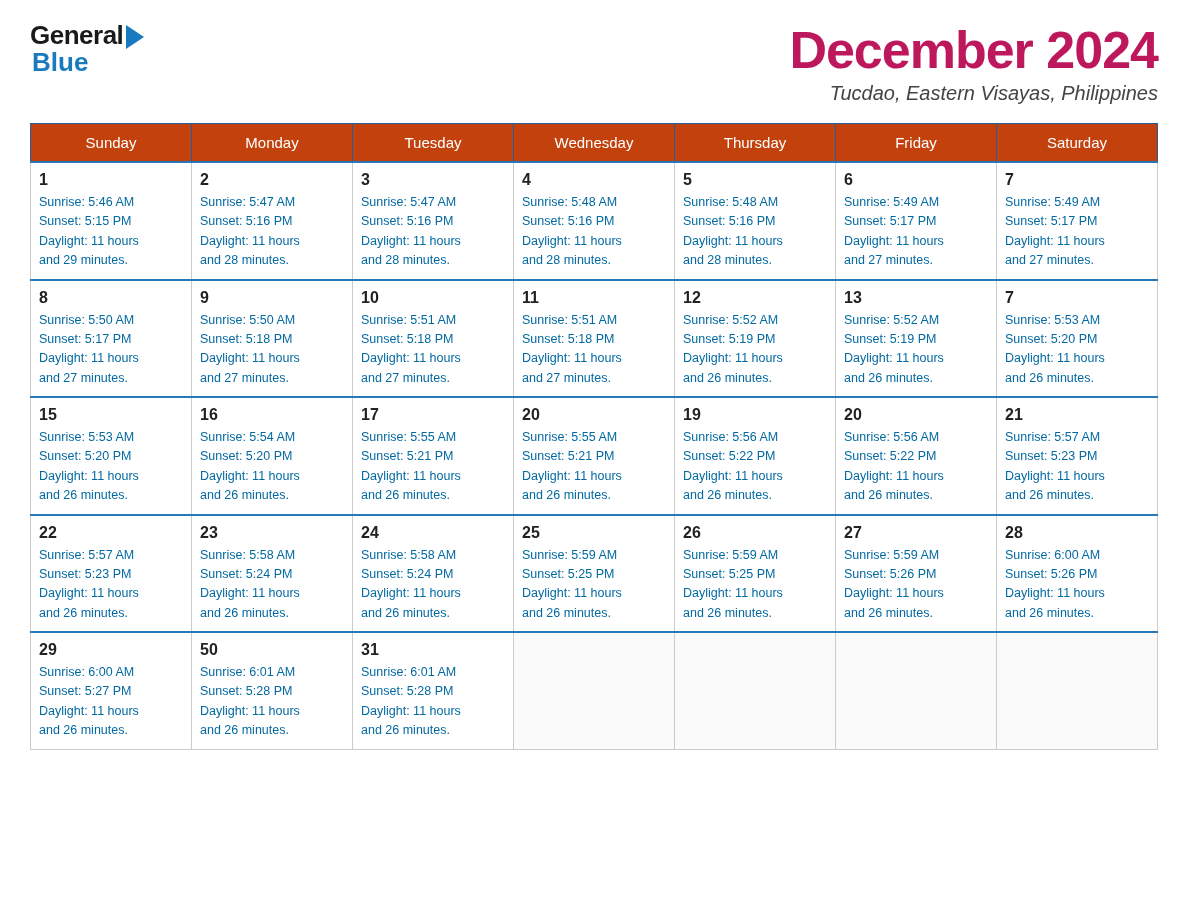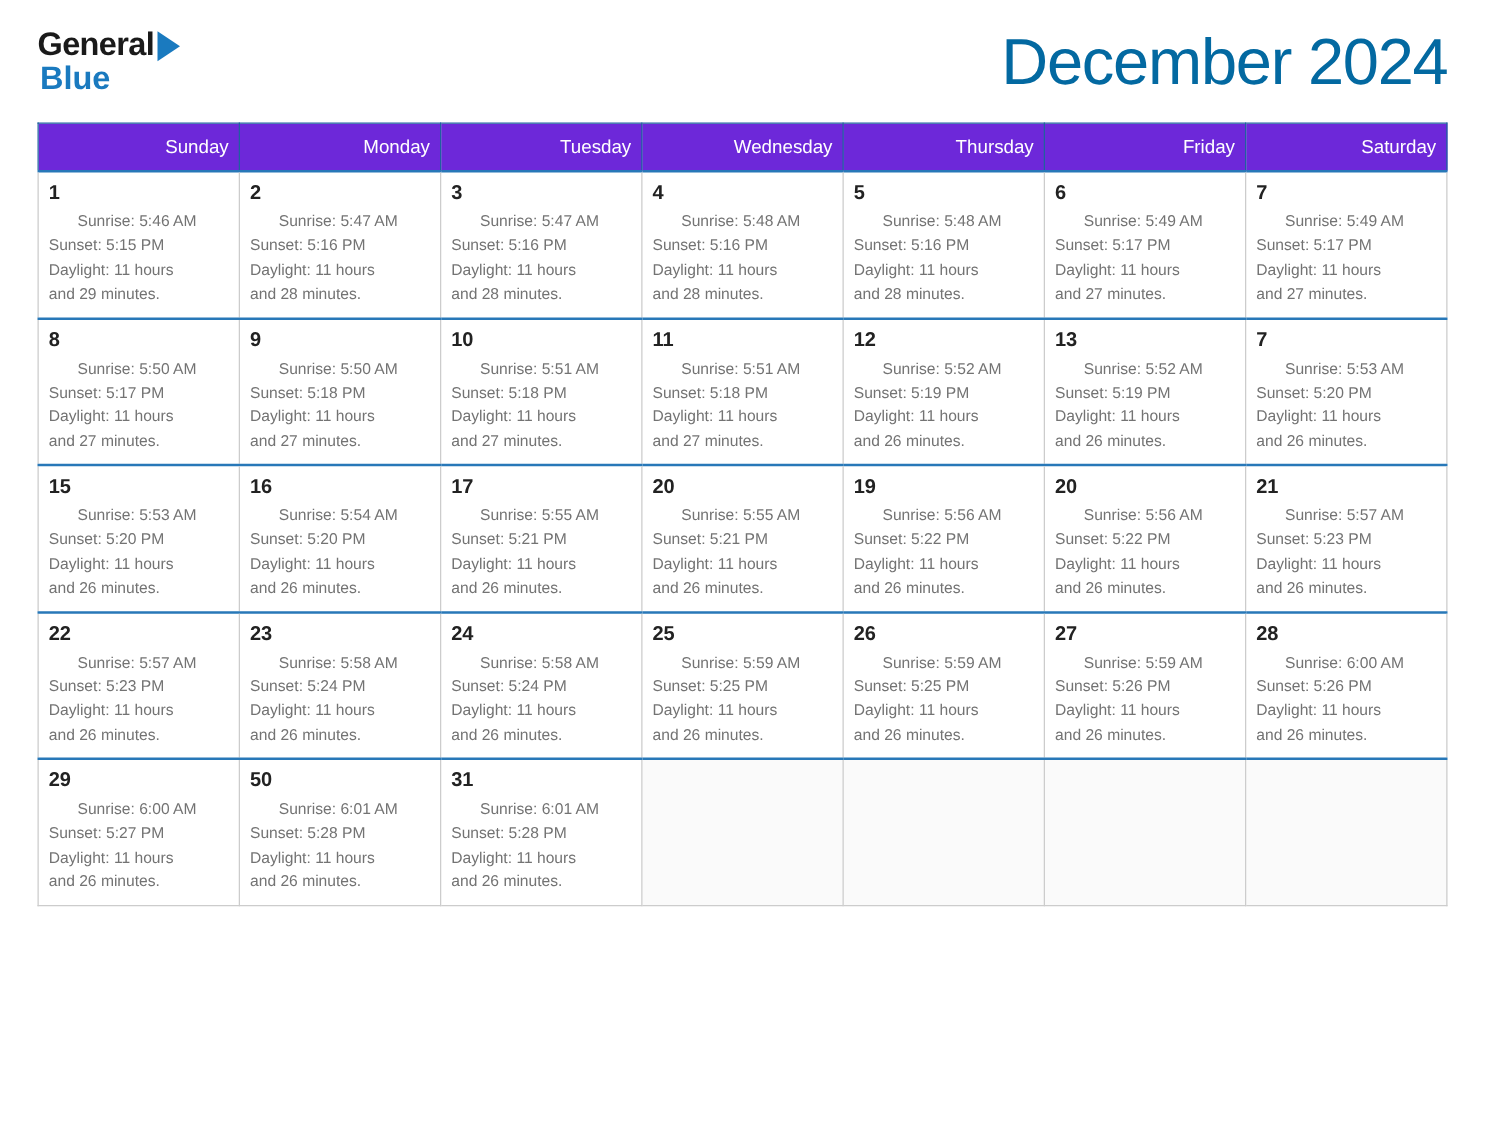--- a/index.html
+++ b/index.html
@@ -46,43 +46,43 @@
       font-weight: bold;
       color: #1a7abf;
       margin-top: -4px;
       margin-left: 2px;
     }
     .title-block {
       text-align: right;
     }
     .month-title {
       font-size: 52px;
-      font-weight: 400;
-      color: #0369a1;
+      font-weight: 700;
+      color: #be185d;
       letter-spacing: -1px;
       text-align: center;
     }
     .location {
       font-size: 20px;
       color: #444;
       font-style: italic;
       margin-top: 2px;
     }
     table {
       width: 100%;
       border-collapse: collapse;
       table-layout: fixed;
     }
     thead th {
-      background-color: #6d28d9;
+      background-color: #c2410c;
       color: #fff;
       padding: 10px 8px;
       font-size: 15px;
       font-weight: normal;
-      text-align: right;
+      text-align: center;
       border: 1px solid #2060a0;
     }
     tbody td {
       vertical-align: top;
       padding: 8px 8px;
       border: 1px solid #ccc;
       border-top: 2px solid #2878b8;
       font-size: 13px;
       color: #222;
       height: 110px;
@@ -90,40 +90,40 @@
     }
     .day-number {
       font-size: 16px;
       font-weight: bold;
       margin-bottom: 4px;
       display: block;
     }
     .day-info {
       font-size: 12.5px;
       line-height: 1.55;
-      color: #737373;
-      margin-left: 23px;
+      color: #0369a1;
     }
     tbody td:empty {
       background: #fafafa;
     }
   </style>
 </head>
 <body>
 
 <div class="header">
   <div class="logo">
     <div class="logo-top">
       <span class="logo-general">General</span>
       <div class="logo-triangle"></div>
     </div>
     <span class="logo-blue">Blue</span>
   </div>
   <div class="title-block">
     <div class="month-title">December 2024</div>
+    <div class="location">Tucdao, Eastern Visayas, Philippines</div>
   </div>
 </div>
 
 <table>
   <thead>
     <tr>
       <th>Sunday</th>
       <th>Monday</th>
       <th>Tuesday</th>
       <th>Wednesday</th>

